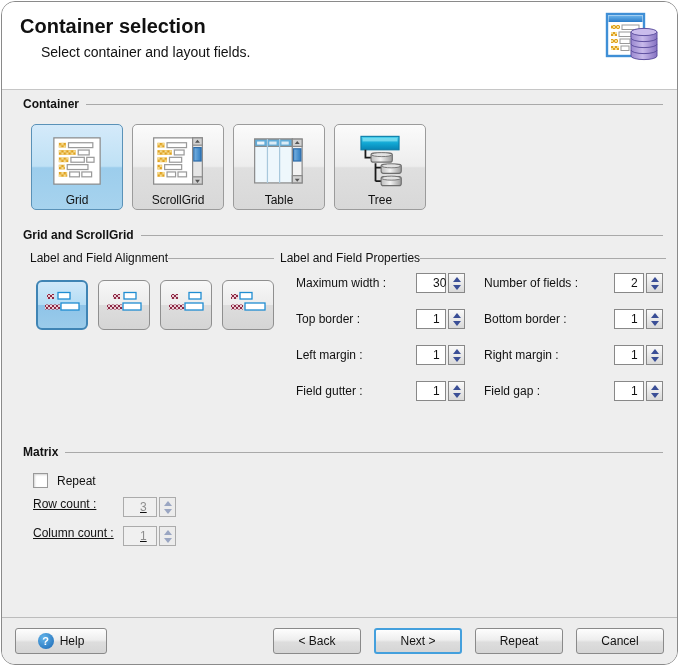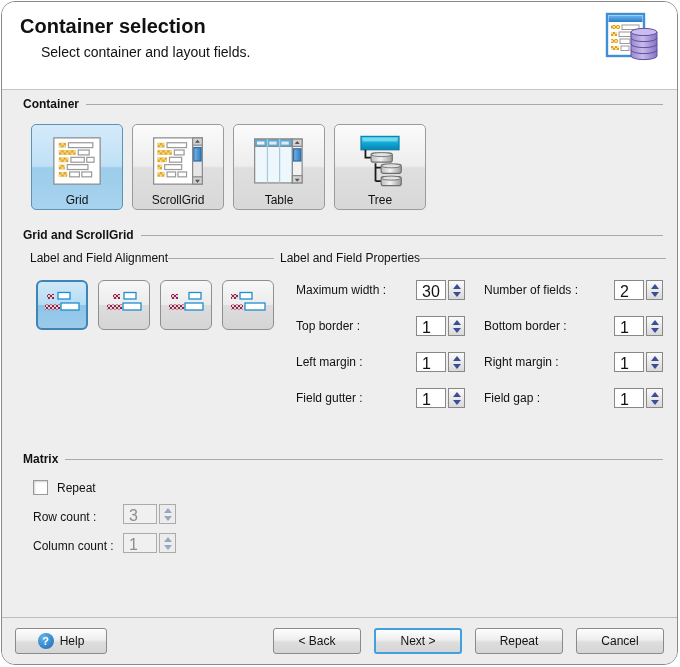--- a/index.html
+++ b/index.html
@@ -53,49 +53,49 @@
     background:linear-gradient(to bottom,#f7f7f7,#ececec 49%,#dddddd 51%,#d5d5d5);
     display:flex; align-items:center; justify-content:center; cursor:pointer;
   }
   .abtn.selected {
     background:linear-gradient(to bottom,#cfe8f9,#b4dcf4 49%,#8fc4e8 51%,#9acbea);
     border:2px solid #3f84b4;
   }
   .align-caption { margin:15px 0 0 7px; font-style:italic; font-size:13px; }
   .pgrid {
     display:grid; grid-template-columns:104px 52px 114px 52px;
-    column-gap:7px; row-gap:9px; margin:15px 0 0 16px;
+    column-gap:7px; row-gap:9px; margin:8px 0 0 16px;
     align-items:center; font-size:12px;gap:16px;
   }
   
   .spin { display:inline-flex; align-items:stretch; gap:2px; height:20px; }
   .spin .val {
     width:30px; height:20px; background:#fff; border:1px solid #888;
-    font-size:16px; padding:2px 2px 0 5px;
+    font-size:12px; padding:2px 2px 0 16px;
   }
   .spin .btns {
     width:17px; height:20px; border:1px solid #888;
     background:linear-gradient(to bottom,#fafafa,#d9d9d9);
     display:flex; flex-direction:column; align-items:center;
     justify-content:center; gap:3px; cursor:pointer;
   }
   .arr-up { width:0; height:0; border-left:4px solid transparent; border-right:4px solid transparent; border-bottom:5px solid #3a4e96; }
   .arr-dn { width:0; height:0; border-left:4px solid transparent; border-right:4px solid transparent; border-top:5px solid #3a4e96; }
   .spin.disabled .val { background:#f0f0f0; color:#8d8d8d; border-color:#ababab; }
   .spin.disabled .btns { border-color:#ababab; background:#ececec; }
   .spin.disabled .arr-up { border-bottom-color:#9aa6c2; }
   .spin.disabled .arr-dn { border-top-color:#9aa6c2; }
   
   .matrix-head { margin-top:44px; }
   .m-repeat { display:flex; align-items:center; gap:9px; margin:14px 0 0 17px; font-size:12px; }
   .checkbox {
     width:15px; height:15px; background:#fff; border:1px solid #999;
     box-shadow:inset 1px 1px 2px rgba(0,0,0,.18); cursor:pointer;
   }
-  .m-row { display:flex; align-items:flex-end; margin:9px 0 0 17px; font-size:12px; }
+  .m-row { display:flex; align-items:flex-start; margin:9px 0 0 17px; font-size:12px;text-decoration:underline; }
   .m-row .ml { width:90px; }
   
   .footer {
     flex:none; height:47px; border-top:1px solid #bcbcbc; background:#ededed;
     display:flex; align-items:center; padding:0 13px;
   }
   .btn {
     min-width:88px; height:26px; border:1px solid #8a8a8a; border-radius:3px;
     background:linear-gradient(to bottom,#fefefe,#eeeeee 45%,#dddddd 55%,#d5d5d5);
     font-size:12px; display:flex; align-items:center; justify-content:center;

